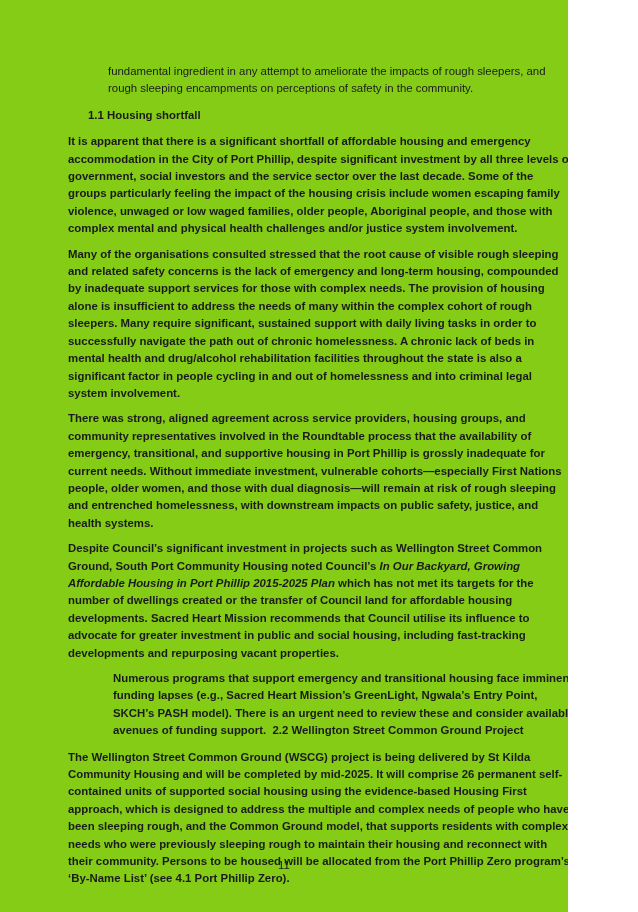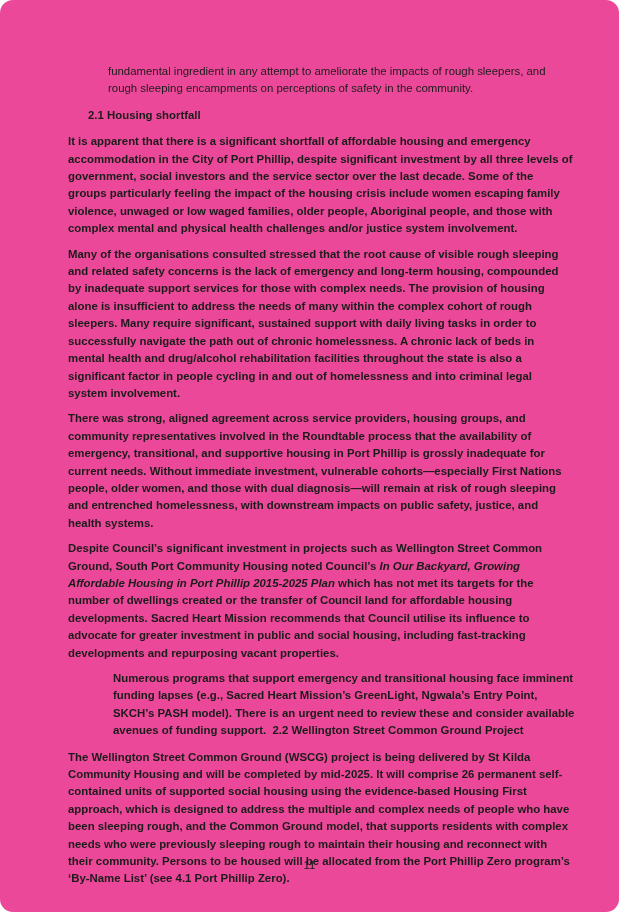--- a/index.html
+++ b/index.html
@@ -2,27 +2,26 @@
 <html><head>
 <meta charset="utf-8">
 <style>
   html, body {
     margin: 0;
     padding: 0;
     background: #ffffff;
   }
   .page {
     position: relative;
-    width: 619px;
+    width: 568px;
     height: 912px;
-    background: #ec4899;
+    background: #84cc16;
     overflow: hidden;
     font-family: "Liberation Sans", sans-serif;
     color: #1b1b1b;
-    border-radius: 13px;
   }
   .doc-body {
     position: absolute;
     top: 63px;
     left: 68px;
     width: 505px;
     font-size: 11.4px;
     line-height: 17.4px;
     text-align: left;
   }
@@ -62,21 +61,21 @@
     font-size: 11.4px;
     color: #1b1b1b;
   }
 </style>
 </head>
 <body>
 
 <div class="page">
   <div class="doc-body">
       <p class="para body-indented"><span>fundamental ingredient in any attempt to ameliorate the impacts of rough sleepers, and rough sleeping encampments on perceptions of safety in the community.</span></p>
-      <p class="para heading"><span class="run-bold">2.1 Housing shortfall</span></p>
+      <p class="para heading"><span class="run-bold">1.1 Housing shortfall</span></p>
       <p class="para body"><span>It is apparent that there is a significant shortfall of affordable housing and emergency accommodation in the City of Port Phillip, despite significant investment by all three levels of government, social investors and the service sector over the last decade. Some of the groups particularly feeling the impact of the housing crisis include women escaping family violence, unwaged or low waged families, older people, Aboriginal people, and those with complex mental and physical health challenges and/or justice system involvement.</span></p>
       <p class="para body"><span>Many of the organisations consulted stressed that the root cause of visible rough sleeping and related safety concerns is the lack of emergency and long-term housing, compounded by inadequate support services for those with complex needs. The provision of housing alone is insufficient to address the needs of many within the complex cohort of rough sleepers. Many require significant, sustained support with daily living tasks in order to successfully navigate the path out of chronic homelessness. A chronic lack of beds in mental health and drug/alcohol rehabilitation facilities throughout the state is also a significant factor in people cycling in and out of homelessness and into criminal legal system involvement.</span></p>
       <p class="para body"><span>There was strong, aligned agreement across service providers, housing groups, and community representatives involved in the Roundtable process that the availability of emergency, transitional, and supportive housing in Port Phillip is grossly inadequate for current needs. Without immediate investment, vulnerable cohorts—especially First Nations people, older women, and those with dual diagnosis—will remain at risk of rough sleeping and entrenched homelessness, with downstream impacts on public safety, justice, and health systems.</span></p>
       <p class="para body"><span>Despite Council’s significant investment in projects such as Wellington Street Common Ground, South Port Community Housing noted Council’s </span><span class="run-italic">In Our Backyard, Growing Affordable Housing in Port Phillip 2015-2025 Plan</span><span> which has not met its targets for the number of dwellings created or the transfer of Council land for affordable housing developments. Sacred Heart Mission recommends that Council utilise its influence to advocate for greater investment in public and social housing, including fast-tracking developments and repurposing vacant properties.</span></p>
       <p class="para body-indented-bold"><span class="run-bold">Numerous programs that support emergency and transitional housing face imminent funding lapses (e.g., Sacred Heart Mission’s GreenLight, Ngwala’s Entry Point, SKCH’s PASH model). There is an urgent need to review these and consider available avenues of funding support.  2.2 Wellington Street Common Ground Project</span></p>
       <p class="para body"><span>The Wellington Street Common Ground (WSCG) project is being delivered by St Kilda Community Housing and will be completed by mid-2025. It will comprise 26 permanent self-contained units of supported social housing using the evidence-based Housing First approach, which is designed to address the multiple and complex needs of people who have been sleeping rough, and the Common Ground model, that supports residents with complex needs who were previously sleeping rough to maintain their housing and reconnect with their community. Persons to be housed will be allocated from the Port Phillip Zero program’s ‘By-Name List’ (see 4.1 Port Phillip Zero).</span></p>
     </div>
   <div class="page-footer">
     <span>11</span>
   </div>

